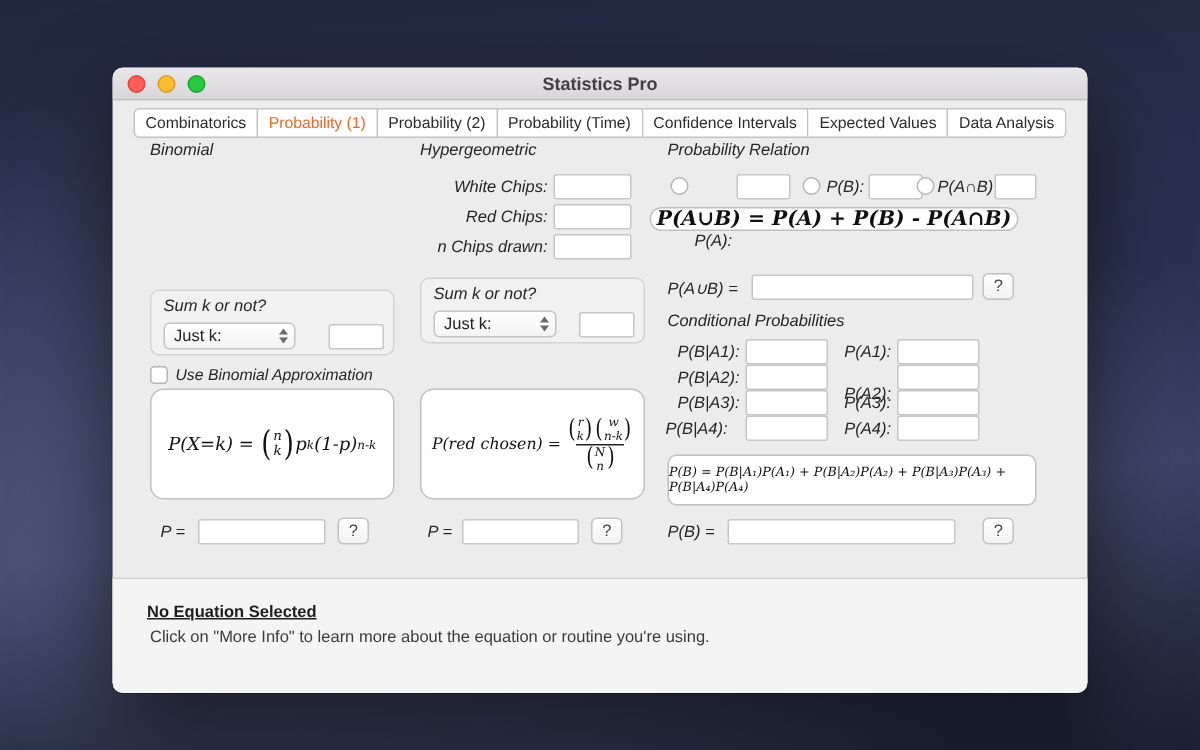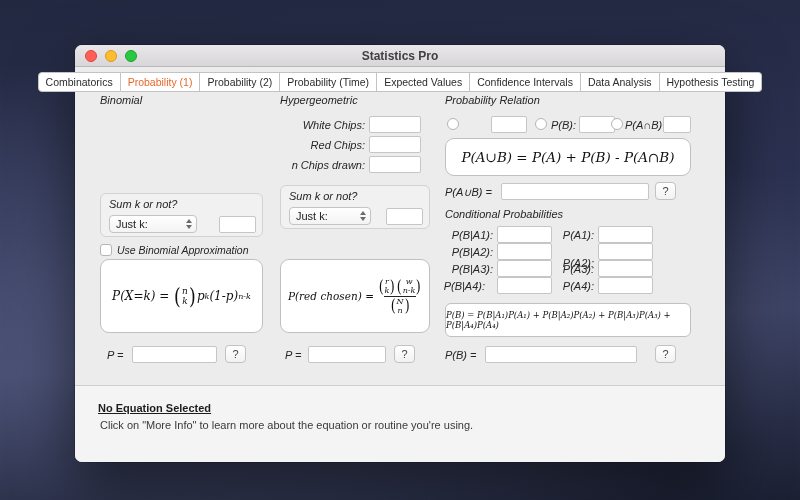--- a/index.html
+++ b/index.html
@@ -90,24 +90,23 @@
       <span class="light green"></span>
     </div>
     <div class="title">Statistics Pro</div>
   </div>
 
   <div class="tabstrip">
     <div class="tab">Combinatorics</div>
     <div class="tab selected">Probability (1)</div>
     <div class="tab">Probability (2)</div>
     <div class="tab">Probability (Time)</div>
+    <div class="tab">Confidence Intervals</div>
     <div class="tab">Expected Values</div>
-    <div class="tab">Confidence Intervals</div>
     <div class="tab">Data Analysis</div>
-    <div class="tab">Hypothesis Testing</div>
   </div>
 
   <div class="col-title" style="left:25px; top:49px;">Binomial</div>
 
 
   <div class="gb" style="left:25px; top:148px; width:163px; height:44px;">
     <span class="gb-label" style="left:8px; top:4px;">Sum k or not?</span>
     <div class="popup" style="left:8px; top:21px; width:88px;">
       <span>Just k:</span>
       <span class="arrows">
@@ -208,21 +207,21 @@
   <input class="tf" style="left: 416px; top: 71px; width: 36px;">
 
   <span class="radio" style="left:460px; top:73px;"></span>
   <span class="lbl" style="left:476px; top:74px;">P(B):</span>
   <input class="tf" style="left: 504px; top: 71px; width: 36px;">
 
   <span class="radio" style="left:536px; top:73px;"></span>
   <span class="lbl" style="left:550px; top:74px;">P(A∩B)</span>
   <input class="tf" style="left: 588px; top: 71px; width: 28px;">
 
-  <div class="fbox" style="left:370px; top:93px; width:246px; height:38px;">
+  <div class="fbox" style="left:358px; top:93px; width:246px; height:16px;font-weight:bold;">
     <span class="math" style="font-size:13.5px;">P(A∪B) = P(A) + P(B) - P(A∩B)</span>
   </div>
 
   <span class="lbl" style="left:370px; top:141px;">P(A∪B) =</span>
   <input class="tf" style="left: 426px; top: 138px; width: 148px;">
   <button class="help" style="left:580px; top:137px;">?</button>
 
   <div class="col-title" style="left:370px; top:163px;">Conditional Probabilities</div>
 
   <span class="lbl right" style="left:370px; top:184px; width:48px;">P(B|A1):</span>

